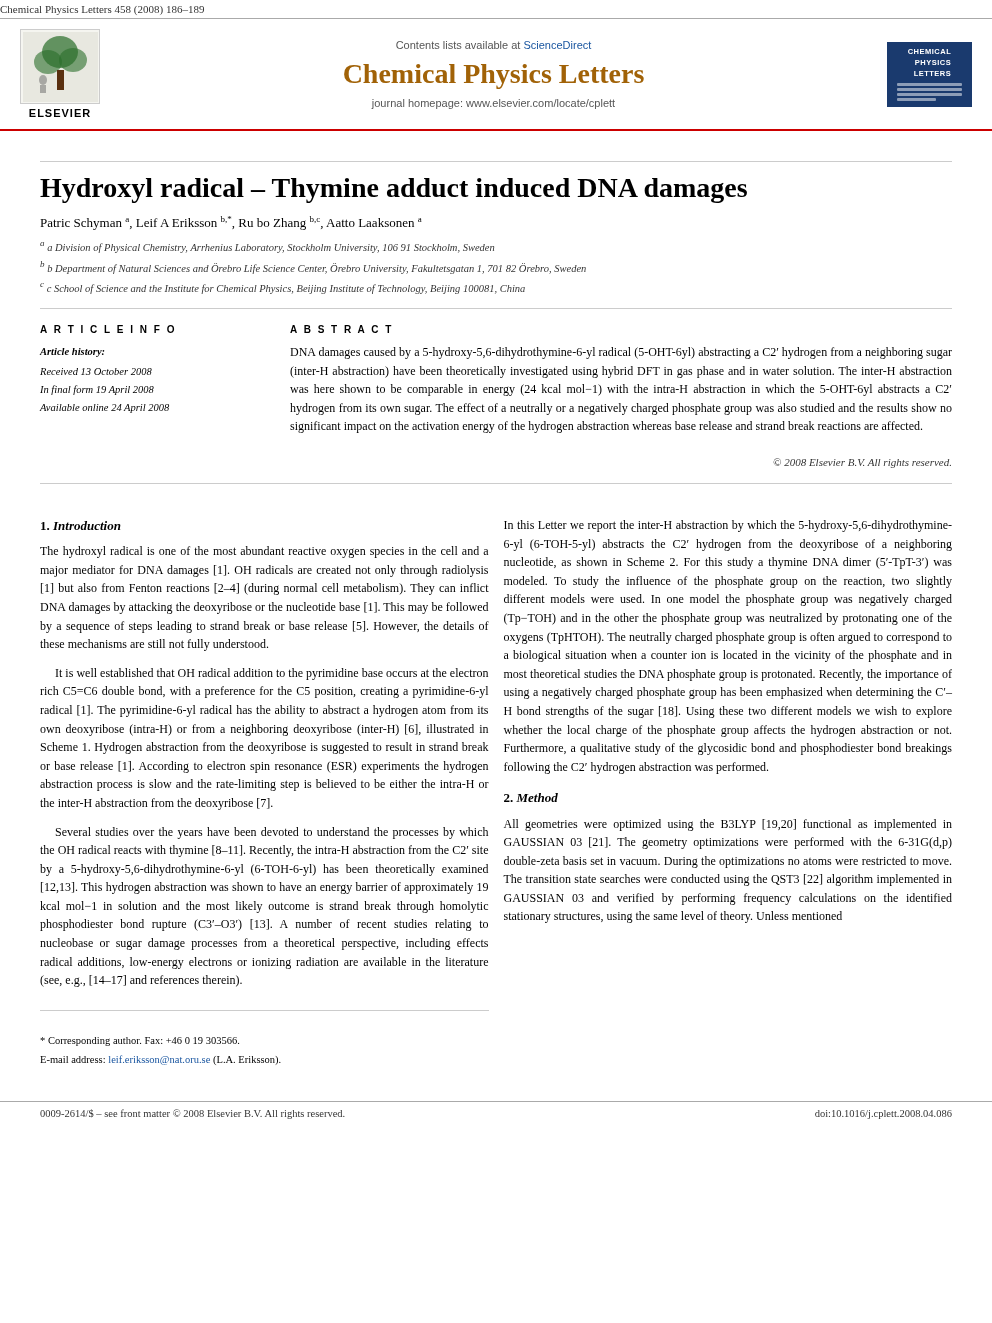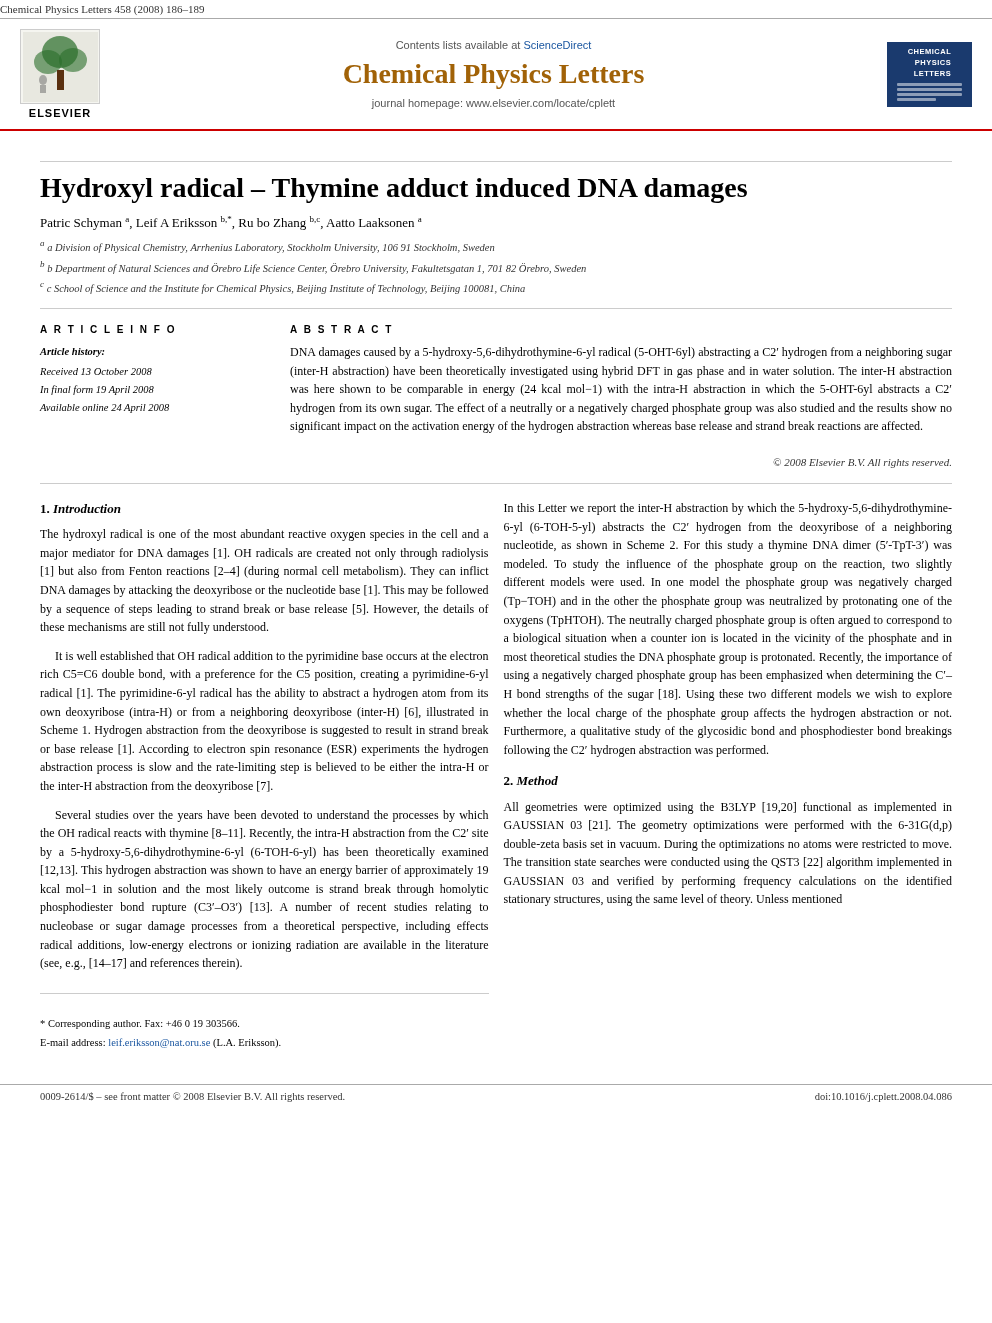--- a/index.html
+++ b/index.html
@@ -146,21 +146,21 @@
       font-size: 11px;
       color: #333;
       margin-top: 20px;
       font-style: italic;
     }
 
     
     .body-two-col {
       display: flex;
       gap: 15px;
-      margin-top: 15px;
+      margin-top: 32px;
     }
 
     .body-col {
       flex: 1;
       font-size: 12px;
       line-height: 1.55;
       color: #000;
       text-align: justify;
     }
     .section-title-numbered {

